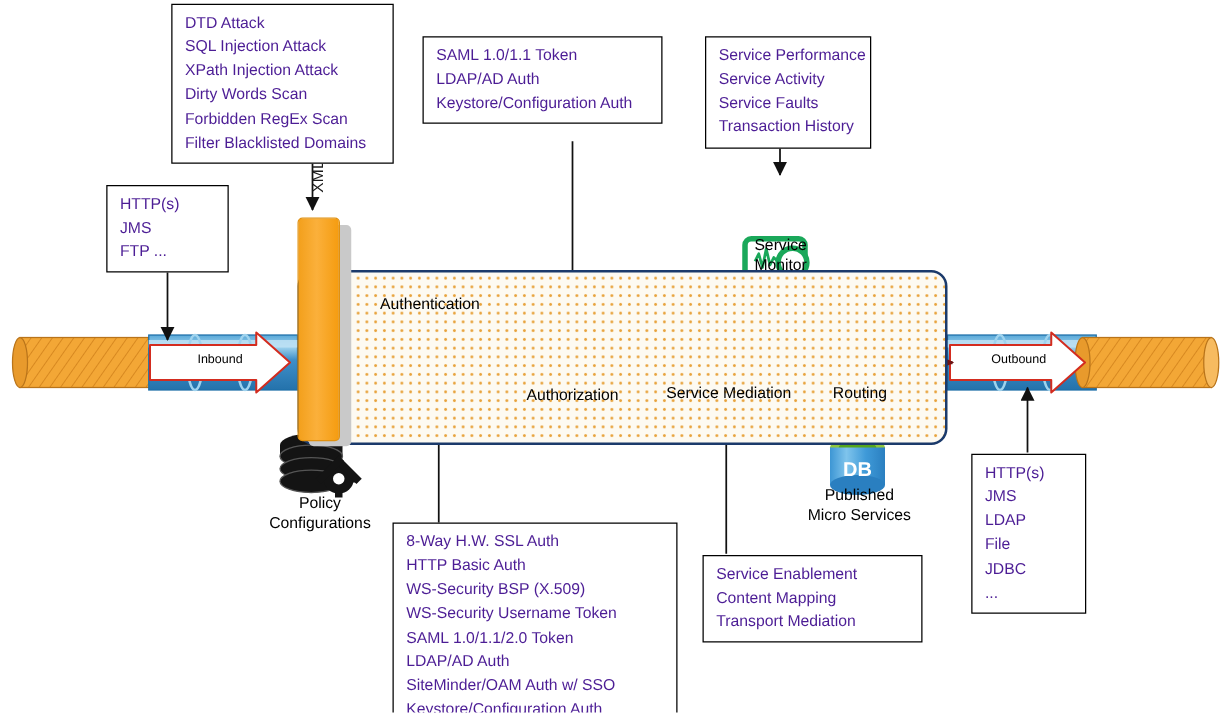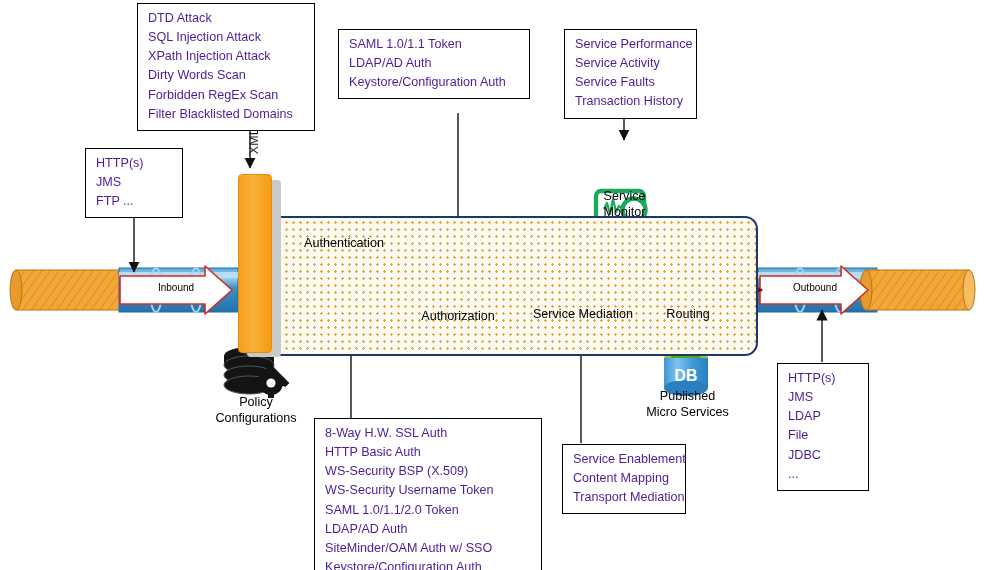--- a/index.html
+++ b/index.html
@@ -329,19 +329,19 @@
     <div>8-Way H.W. SSL Auth</div>
     <div>HTTP Basic Auth</div>
     <div>WS-Security BSP (X.509)</div>
     <div>WS-Security Username Token</div>
     <div>SAML 1.0/1.1/2.0 Token</div>
     <div>LDAP/AD Auth</div>
     <div>SiteMinder/OAM Auth w/ SSO</div>
     <div>Keystore/Configuration Auth</div>
   </div>
 
-  <div class="note" style="left:562px;top:444px;width:124px;">
+  <div class="note" style="left:562px;top:444px;width:176px;">
     <div>Service Enablement</div>
     <div>Content Mapping</div>
     <div>Transport Mediation</div>
   </div>
 
 </div>
 
 </body></html>

